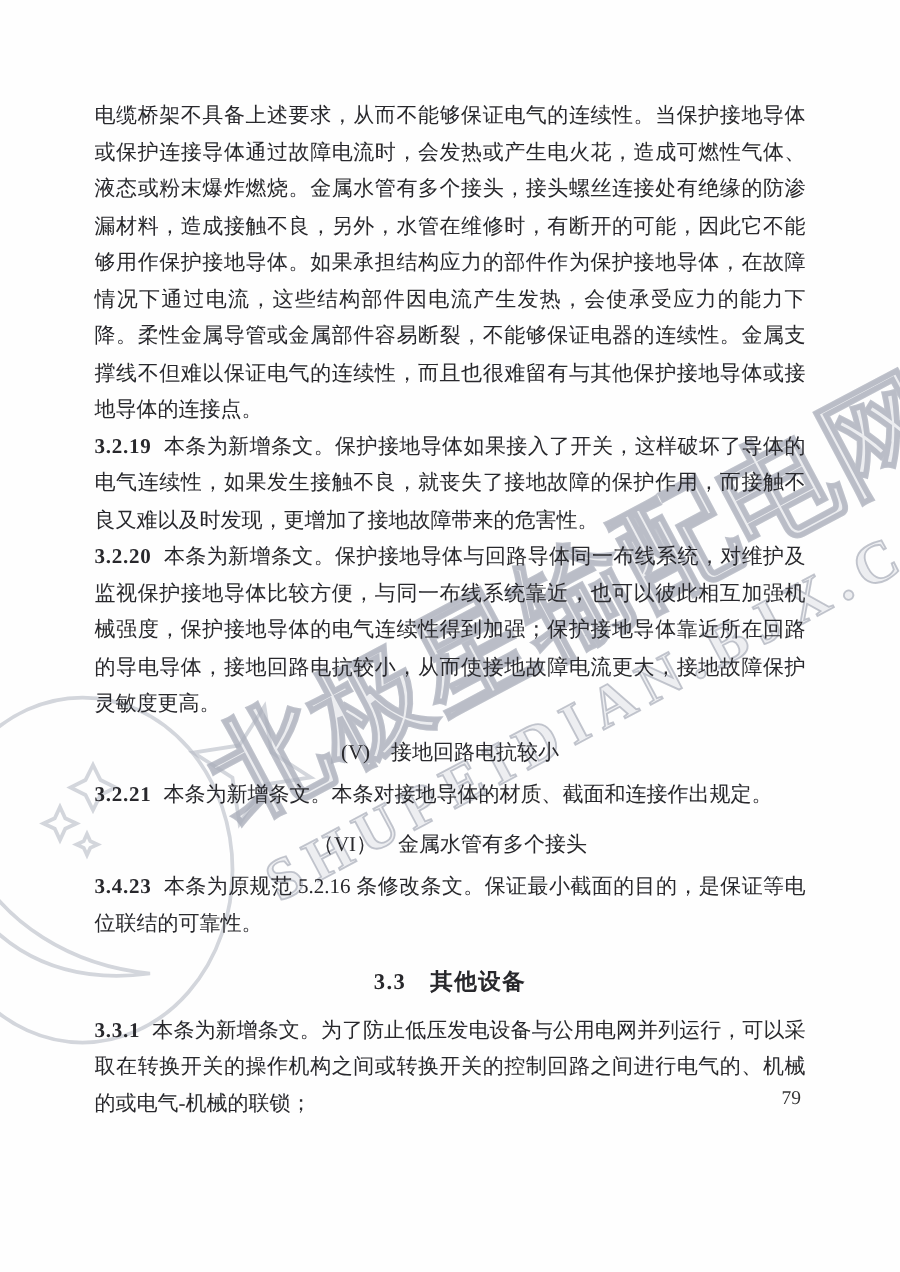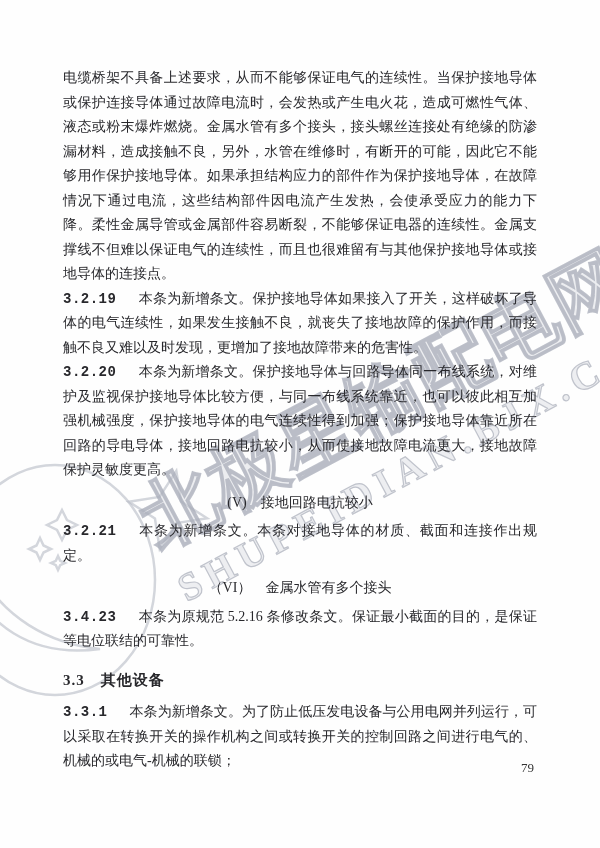--- a/index.html
+++ b/index.html
@@ -30,31 +30,31 @@
     color:rgba(199,203,212,0.30);
     -webkit-text-stroke:1.2px rgba(166,171,183,0.68);
   }
   
   .content{
     position:absolute;left:63px;top:66px;width:474px;z-index:2;
     font-size:14px;line-height:24.5px;
     text-align:justify;text-justify:inter-ideograph;
   }
   .content p{margin:0;}
-  .num{font-weight:bold;margin-right:22px;letter-spacing:.5px;font-family:Liberation Mono, monospace;}
+  .num{font-weight:bold;margin-right:8px;letter-spacing:.5px;}
   .sub{
     margin:8px 0 4px 0;text-align:center;font-weight:normal;
     font-size:14px;line-height:24.5px;
   }
   .sec{
-    margin:14px 0 8px 0;font-weight:bold;
+    margin:14px 0 8px 0;text-align:center;font-weight:bold;
     font-size:15px;line-height:24.5px;letter-spacing:1px;
   }
   .pagenum{
-    position:absolute;right:66px;top:760px;z-index:2;
+    position:absolute;right:66px;top:724px;z-index:2;
     font-size:13px;color:#333;
   }
 </style>
 </head>
 <body>
 
 <div class="page">
 
   <div class="watermark">
     <svg class="wm-logo" viewBox="0 0 280 265" fill="none" stroke="rgba(170,175,186,0.6)" stroke-width="2.5">

